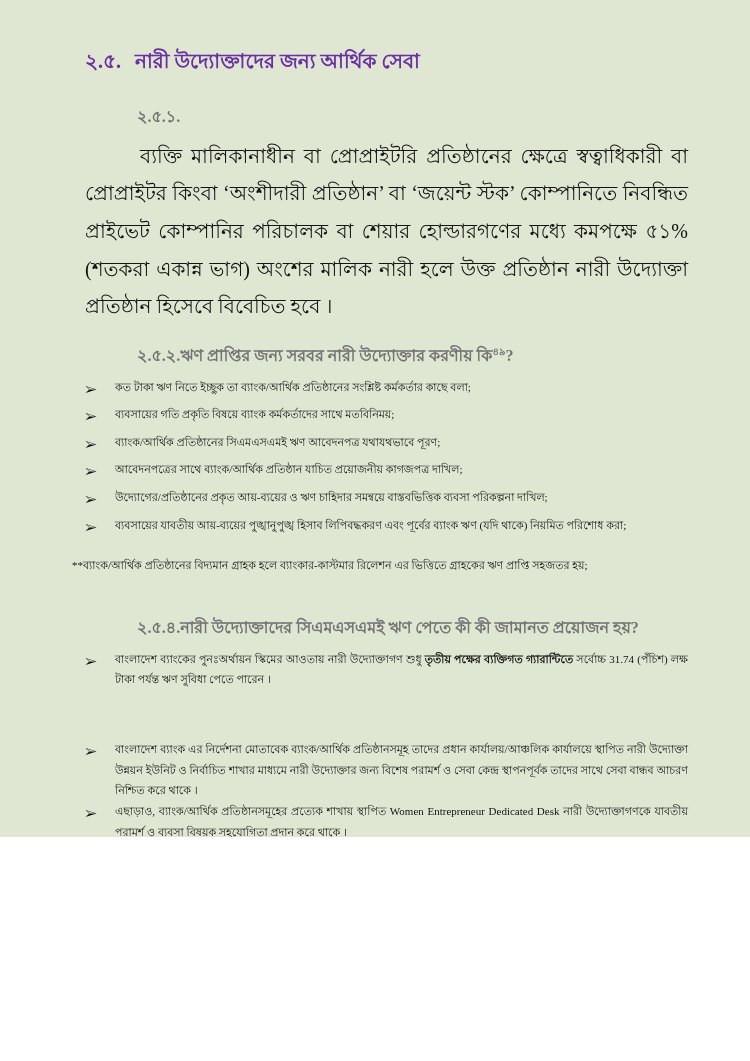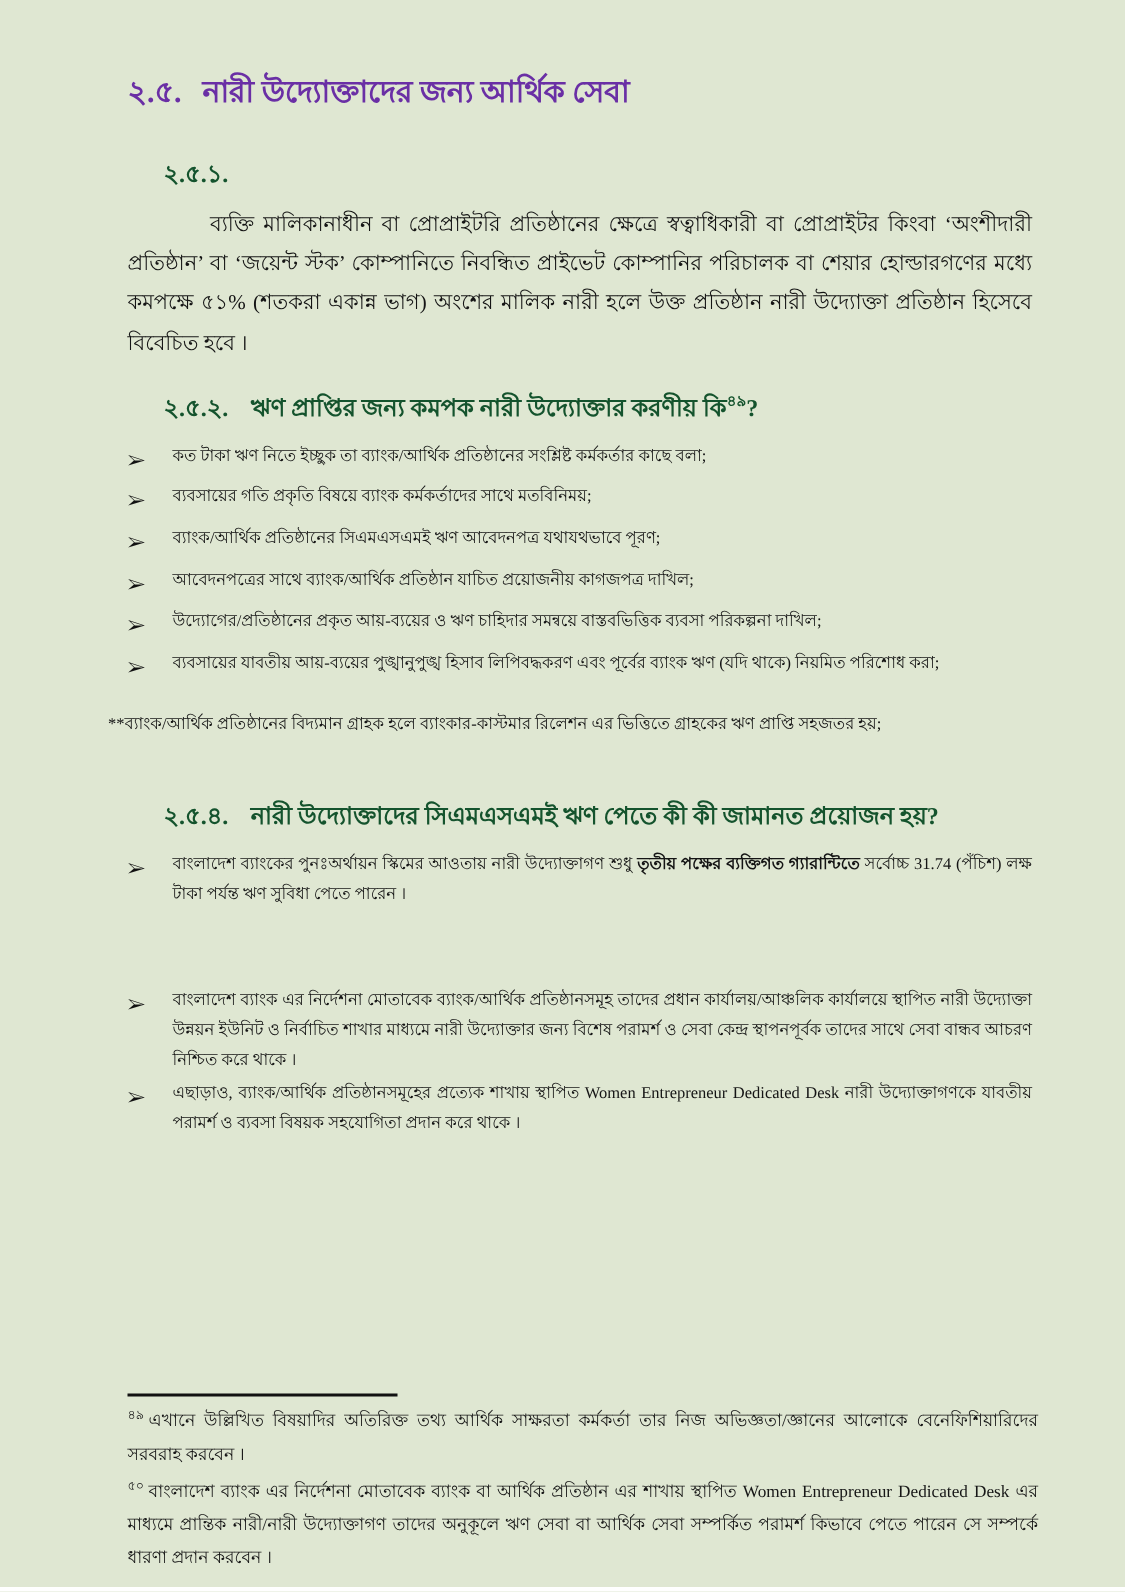--- a/index.html
+++ b/index.html
@@ -1,19 +1,19 @@
 <!DOCTYPE html>
 <html lang="bn"><head>
 <meta charset="utf-8">
 <style>
   html, body { margin: 0; padding: 0; }
   .page {
     position: relative;
     width: 750px;
-    height: 1058px;
+    height: 837px;
     background: #dfe7d2;
     font-family: "Liberation Serif", "DejaVu Serif", serif;
     color: #141414;
     overflow: hidden;
     box-sizing: border-box;
   }
   .content {
     position: absolute;
     top: 46px;
     left: 85px;
@@ -23,34 +23,34 @@
     display: flex;
     gap: 14px;
     font-size: 20px;
     font-weight: bold;
     color: #6a2fa5;
     margin-bottom: 26px;
   }
   .section { margin-bottom: 0; }
   .sec-heading {
     display: flex;
-    gap: 15px;
-    margin-left: 24px;
+    gap: 0;
+    margin-left: 52px;
     font-size: 16px;
     font-weight: bold;
-    color: #14532d;
+    color: #737373;
     line-height: 1.55;
   }
   .sec-heading sup {
     font-size: 10px;
     line-height: 1;
     vertical-align: super;
   }
   .para {
-    font-size: 14px;
+    font-size: 20px;
     line-height: 1.88;
     text-align: justify;
     text-indent: 55px;
     margin: 8px 0 18px 0;
   }
   .bullets { margin: 8px 0 4px 0; }
   .bullet-row {
     display: flex;
     align-items: flex-start;
     margin-bottom: 1px;
@@ -111,21 +111,21 @@
     <div class="section">
       <div class="sec-heading">
         <span>২.৫.১.</span>
       </div>
       <p class="para">ব্যক্তি মালিকানাধীন বা প্রোপ্রাইটরি প্রতিষ্ঠানের ক্ষেত্রে স্বত্বাধিকারী বা প্রোপ্রাইটর কিংবা ‘অংশীদারী প্রতিষ্ঠান’ বা ‘জয়েন্ট স্টক’ কোম্পানিতে নিবন্ধিত প্রাইভেট কোম্পানির পরিচালক বা শেয়ার হোল্ডারগণের মধ্যে কমপক্ষে ৫১% (শতকরা একান্ন ভাগ) অংশের মালিক নারী হলে উক্ত প্রতিষ্ঠান নারী উদ্যোক্তা প্রতিষ্ঠান হিসেবে বিবেচিত হবে ।</p>
     </div>
 
     <div class="section">
       <div class="sec-heading">
         <span>২.৫.২.</span>
-        <span><span>ঋণ প্রাপ্তির জন্য কমপক নারী উদ্যোক্তার করণীয় কি</span><sup>৪৯</sup><span>?</span></span>
+        <span><span>ঋণ প্রাপ্তির জন্য সরবর নারী উদ্যোক্তার করণীয় কি</span><sup>৪৯</sup><span>?</span></span>
       </div>
       <div class="bullets">
         <div class="bullet-row">
           <span class="bullet-marker">➢</span>
           <span class="bullet-text">কত টাকা ঋণ নিতে ইচ্ছুক তা ব্যাংক/আর্থিক প্রতিষ্ঠানের সংশ্লিষ্ট কর্মকর্তার কাছে বলা;</span>
         </div>
         <div class="bullet-row">
           <span class="bullet-marker">➢</span>
           <span class="bullet-text">ব্যবসায়ের গতি প্রকৃতি বিষয়ে ব্যাংক কর্মকর্তাদের সাথে মতবিনিময়;</span>
         </div>

